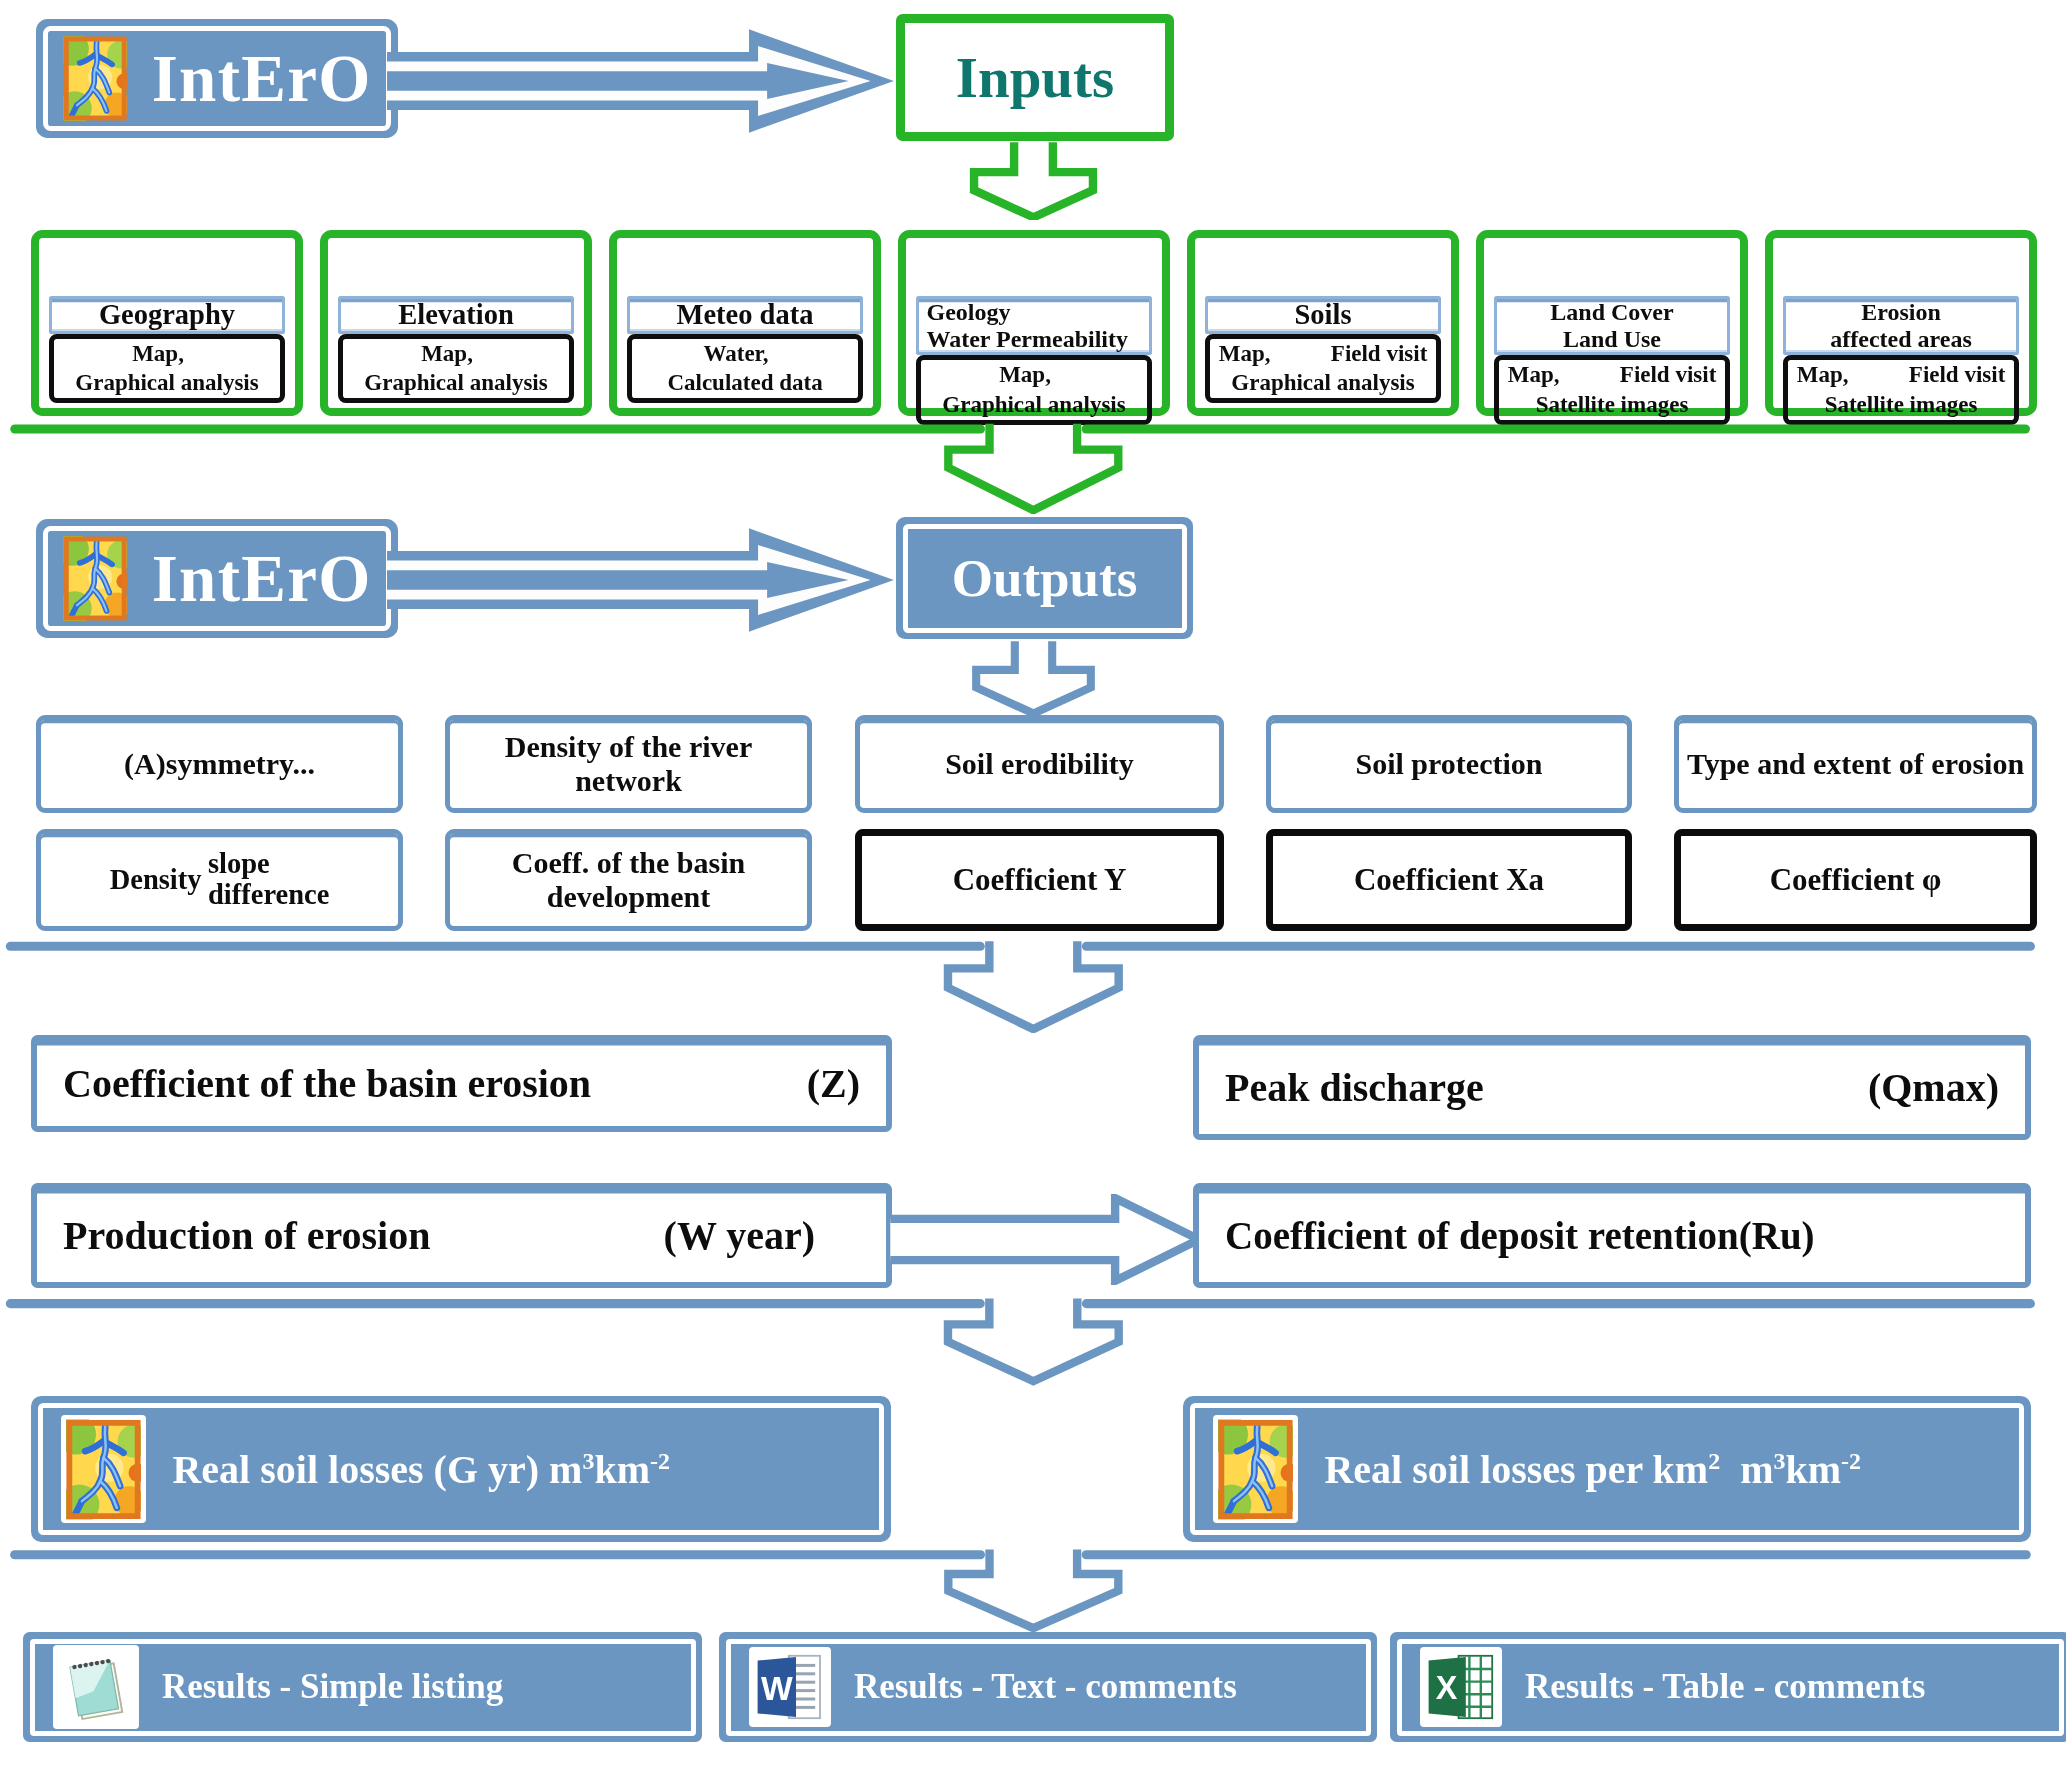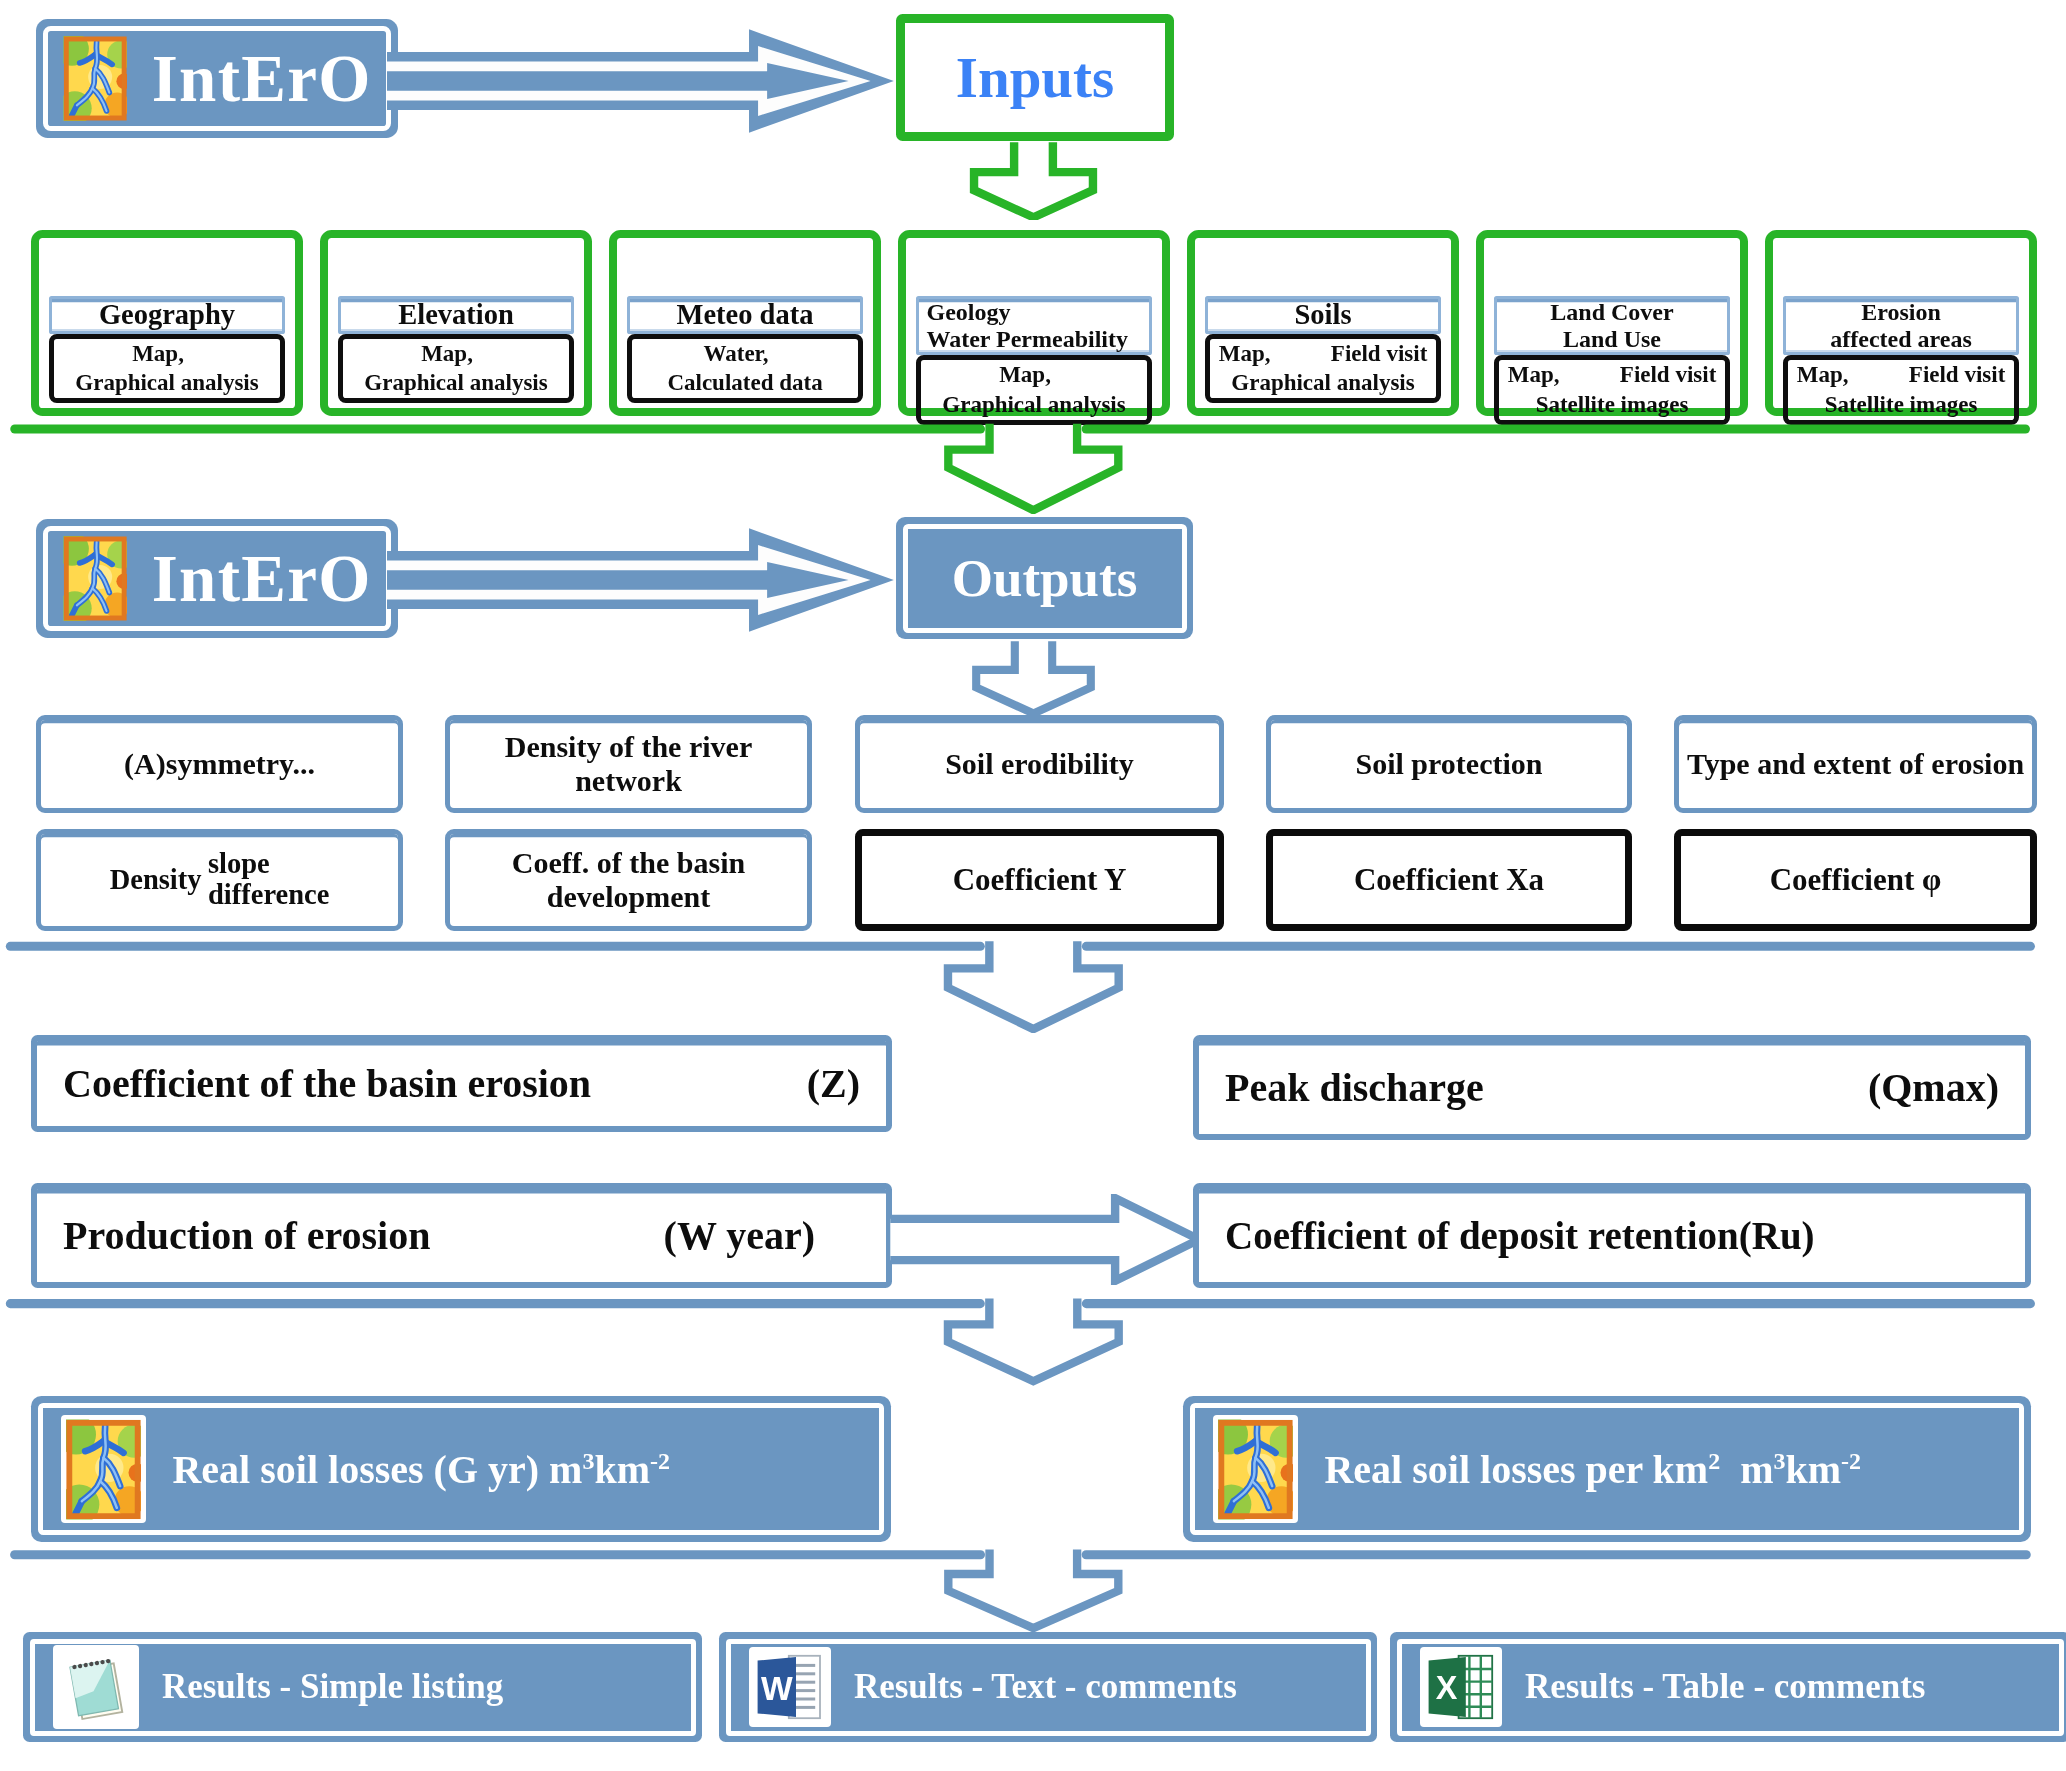--- a/index.html
+++ b/index.html
@@ -15,21 +15,21 @@
   svg{display:block;}
 
   
   .badge{background:var(--blue);border-radius:11.6px;}
   .badge .ring{position:absolute;inset:7.1px;border:5.8px solid #fff;border-radius:7.8px;
                display:flex;align-items:center;gap:23px;padding:0 14.2px;box-sizing:border-box;}
   .brand{font-size:67px;color:#fff;letter-spacing:1.3px;}
 
   
   .inputs-head{border:9px solid var(--green);border-radius:6.5px;background:#fff;
-               display:flex;align-items:center;justify-content:center;font-size:57px;color:#3b82f6;}
+               display:flex;align-items:center;justify-content:center;font-size:57px;color:#0f766e;}
   .outputs-head{background:var(--blue);border-radius:9px;}
   .outputs-head .ring{position:absolute;inset:6.5px;border:5.8px solid #fff;border-radius:5.2px;
                display:flex;align-items:center;justify-content:center;color:#fff;font-size:53px;box-sizing:border-box;}
 
   
   .gbox{width:272px;height:186px;border:8.4px solid var(--green);border-radius:11.6px;background:#fff;
         padding:9.7px;display:flex;flex-direction:column;justify-content:space-between;}
   .gtitle{height:72px;border:3.2px solid var(--blue-light);border-radius:2.6px;
           box-shadow:inset 0 3.2px 0 #7ba3cc, inset 0 -1.9px 0 #c9daec;
           display:flex;flex-direction:column;align-items:center;justify-content:center;

